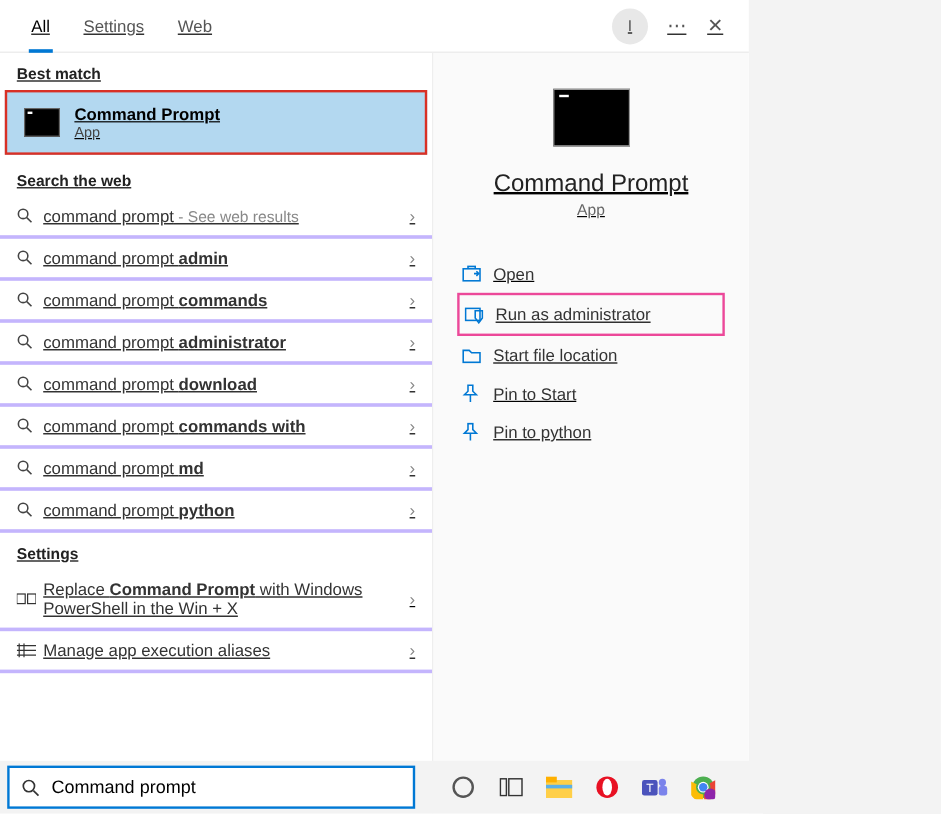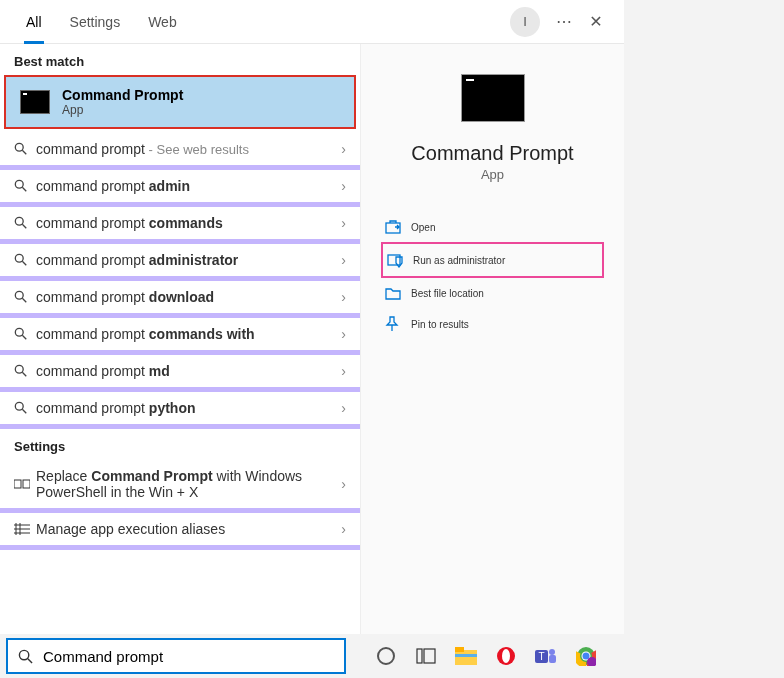--- a/index.html
+++ b/index.html
@@ -1,48 +1,48 @@
 <!DOCTYPE html>
 <html><head>
 <meta charset="utf-8">
 <style>
 * { box-sizing: border-box; margin: 0; padding: 0; font-family: "Segoe UI", Arial, sans-serif; }
 body { width: 784px; height: 678px; background: #f3f3f3; position: relative; overflow: hidden; }
-.window { width: 624px; height: 678px; background: #fff; display: flex; flex-direction: column; }
+.window { width: 624px; height: 678px; background: #fff; display: flex; flex-direction: column; text-decoration: underline; }
 .topbar { display: flex; align-items: center; height: 44px; padding: 0 12px; border-bottom: 1px solid #e8e8e8; }
 .tab { padding: 0 14px; height: 44px; display: flex; align-items: center; font-size: 14px; color: #555; cursor: pointer; position: relative; }
 .tab.active { color: #000; font-weight: 400; }
 .tab.active::after { content: ""; position: absolute; left: 12px; right: 12px; bottom: 0; height: 3px; background: #0078d4; }
 .more-chev { margin-left: 4px; font-size: 10px; color: #666; }
 .spacer { flex: 1; }
 .avatar { width: 30px; height: 30px; border-radius: 50%; background: #e8e8e8; display: flex; align-items: center; justify-content: center; font-size: 13px; color: #555; margin-right: 8px; }
 .ellipsis { width: 32px; text-align: center; color: #555; cursor: pointer; font-size: 16px; }
 .close { width: 32px; text-align: center; color: #555; cursor: pointer; font-size: 16px; }
 .content { flex: 1; display: flex; overflow: hidden; }
 .left { width: 360px; display: flex; flex-direction: column; overflow-y: auto; background: #fff; }
 .section-h { font-size: 13px; font-weight: 600; color: #222; padding: 10px 14px 6px; }
 .best { display: flex; align-items: center; padding: 10px 14px; background: #b3d8f0; border: 2px solid #d93025; margin: 0 4px 4px 4px; }
 .best-icon { width: 30px; height: 24px; background: #000; border: 1px solid #666; position: relative; margin-right: 12px; }
 .best-icon::before { content: ""; position: absolute; top: 2px; left: 2px; width: 4px; height: 2px; background: #fff; }
 .best-title { font-size: 14px; font-weight: 600; color: #000; }
 .best-sub { font-size: 12px; color: #444; }
-.row { display: flex; align-items: center; padding: 8px 14px; cursor: pointer; border-bottom: 5px solid #c4b5fd; }
+.row { display: flex; align-items: center; padding: 8px 14px; cursor: pointer; border-bottom: 3px solid #c4b5fd; }
 .row .ico { width: 22px; color: #444; font-size: 14px; }
 .row .txt { flex: 1; font-size: 14px; color: #333; }
 .row .txt b { font-weight: 600; }
 .row .hint { font-size: 13px; color: #888; }
 .row .chev { color: #888; font-size: 14px; }
 .settings-icon { width: 22px; display: inline-flex; }
 .right { flex: 1; background: #fafafa; border-left: 1px solid #eee; display: flex; flex-direction: column; align-items: center; padding-top: 30px; }
 .preview-icon { width: 64px; height: 48px; background: #000; border: 1px solid #999; position: relative; margin-bottom: 20px; }
 .preview-icon::before { content: ""; position: absolute; top: 4px; left: 4px; width: 8px; height: 2px; background: #fff; }
 .preview-title { font-size: 20px; color: #222; margin-bottom: 2px; }
 .preview-sub { font-size: 13px; color: #666; margin-bottom: 30px; }
 .actions { width: 100%; padding: 0 20px; }
-.action { display: flex; align-items: center; padding: 8px 4px; font-size: 10px; color: #333; cursor: pointer; }
+.action { display: flex; align-items: center; padding: 8px 4px; font-size: 14px; color: #333; cursor: pointer; }
 .action.hl { border: 2px solid #ec4899; }
 .action .aico { width: 26px; color: #0078d4; font-size: 15px; }
 .bottom { position: absolute; left: 0; bottom: 0; width: 784px; height: 44px; display: flex; align-items: center; background: #f3f3f3; }
 .searchbox { margin: 4px 6px; width: 340px; height: 36px; border: 2px solid #0078d4; background: #fff; display: flex; align-items: center; padding: 0 10px; }
 .searchbox .sico { color: #333; margin-right: 10px; font-size: 15px; }
 .searchbox input { border: none; outline: none; flex: 1; font-size: 15px; color: #000; }
 .task { width: 40px; height: 40px; display: flex; align-items: center; justify-content: center; font-size: 18px; cursor: pointer; }
 svg { display: block; }
 </style>
 </head>
@@ -66,20 +66,21 @@
 
       <div class="section-h">Best match</div>
       <div class="best">
         <div class="best-icon"></div>
         <div>
           <div class="best-title">Command Prompt</div>
           <div class="best-sub">App</div>
         </div>
       </div>
 
+      <div class="section-h">Search the web</div>
       <div id="web-list">
           <div class="row">
             <span class="ico">
               <svg width="14" height="14" viewBox="0 0 16 16">
                 <circle cx="6" cy="6" r="4.5" fill="none" stroke="#444" stroke-width="1.5"></circle>
                 <line x1="9.5" y1="9.5" x2="14" y2="14" stroke="#444" stroke-width="1.5"></line>
               </svg>
             </span>
             <span class="txt">command prompt<span class="hint"> - See web results</span></span>
             <span class="chev">›</span>
@@ -208,29 +209,37 @@
               </svg>
             </span>
             <span>Run as administrator</span>
           </div>
           <div class="action">
             <span class="aico">
               <svg width="16" height="14">
                 <path d="M1 3 H6 L8 5 H15 V13 H1 Z" fill="none" stroke="#0078d4" stroke-width="1.3"></path>
               </svg>
             </span>
-            <span>Best file location</span>
+            <span>Start file location</span>
           </div>
           <div class="action">
             <span class="aico">
               <svg width="14" height="16">
                 <path d="M5 1 H9 V6 L12 9 H2 L5 6 Z M7 9 V15" fill="none" stroke="#0078d4" stroke-width="1.3"></path>
               </svg>
             </span>
-            <span>Pin to results</span>
+            <span>Pin to Start</span>
+          </div>
+          <div class="action">
+            <span class="aico">
+              <svg width="14" height="16">
+                <path d="M5 1 H9 V6 L12 9 H2 L5 6 Z M7 9 V15" fill="none" stroke="#0078d4" stroke-width="1.3"></path>
+              </svg>
+            </span>
+            <span>Pin to python</span>
           </div>
         </div>
     </div>
 
   </div>
 
 </div>
 
 <div class="bottom">
   <div class="searchbox">

